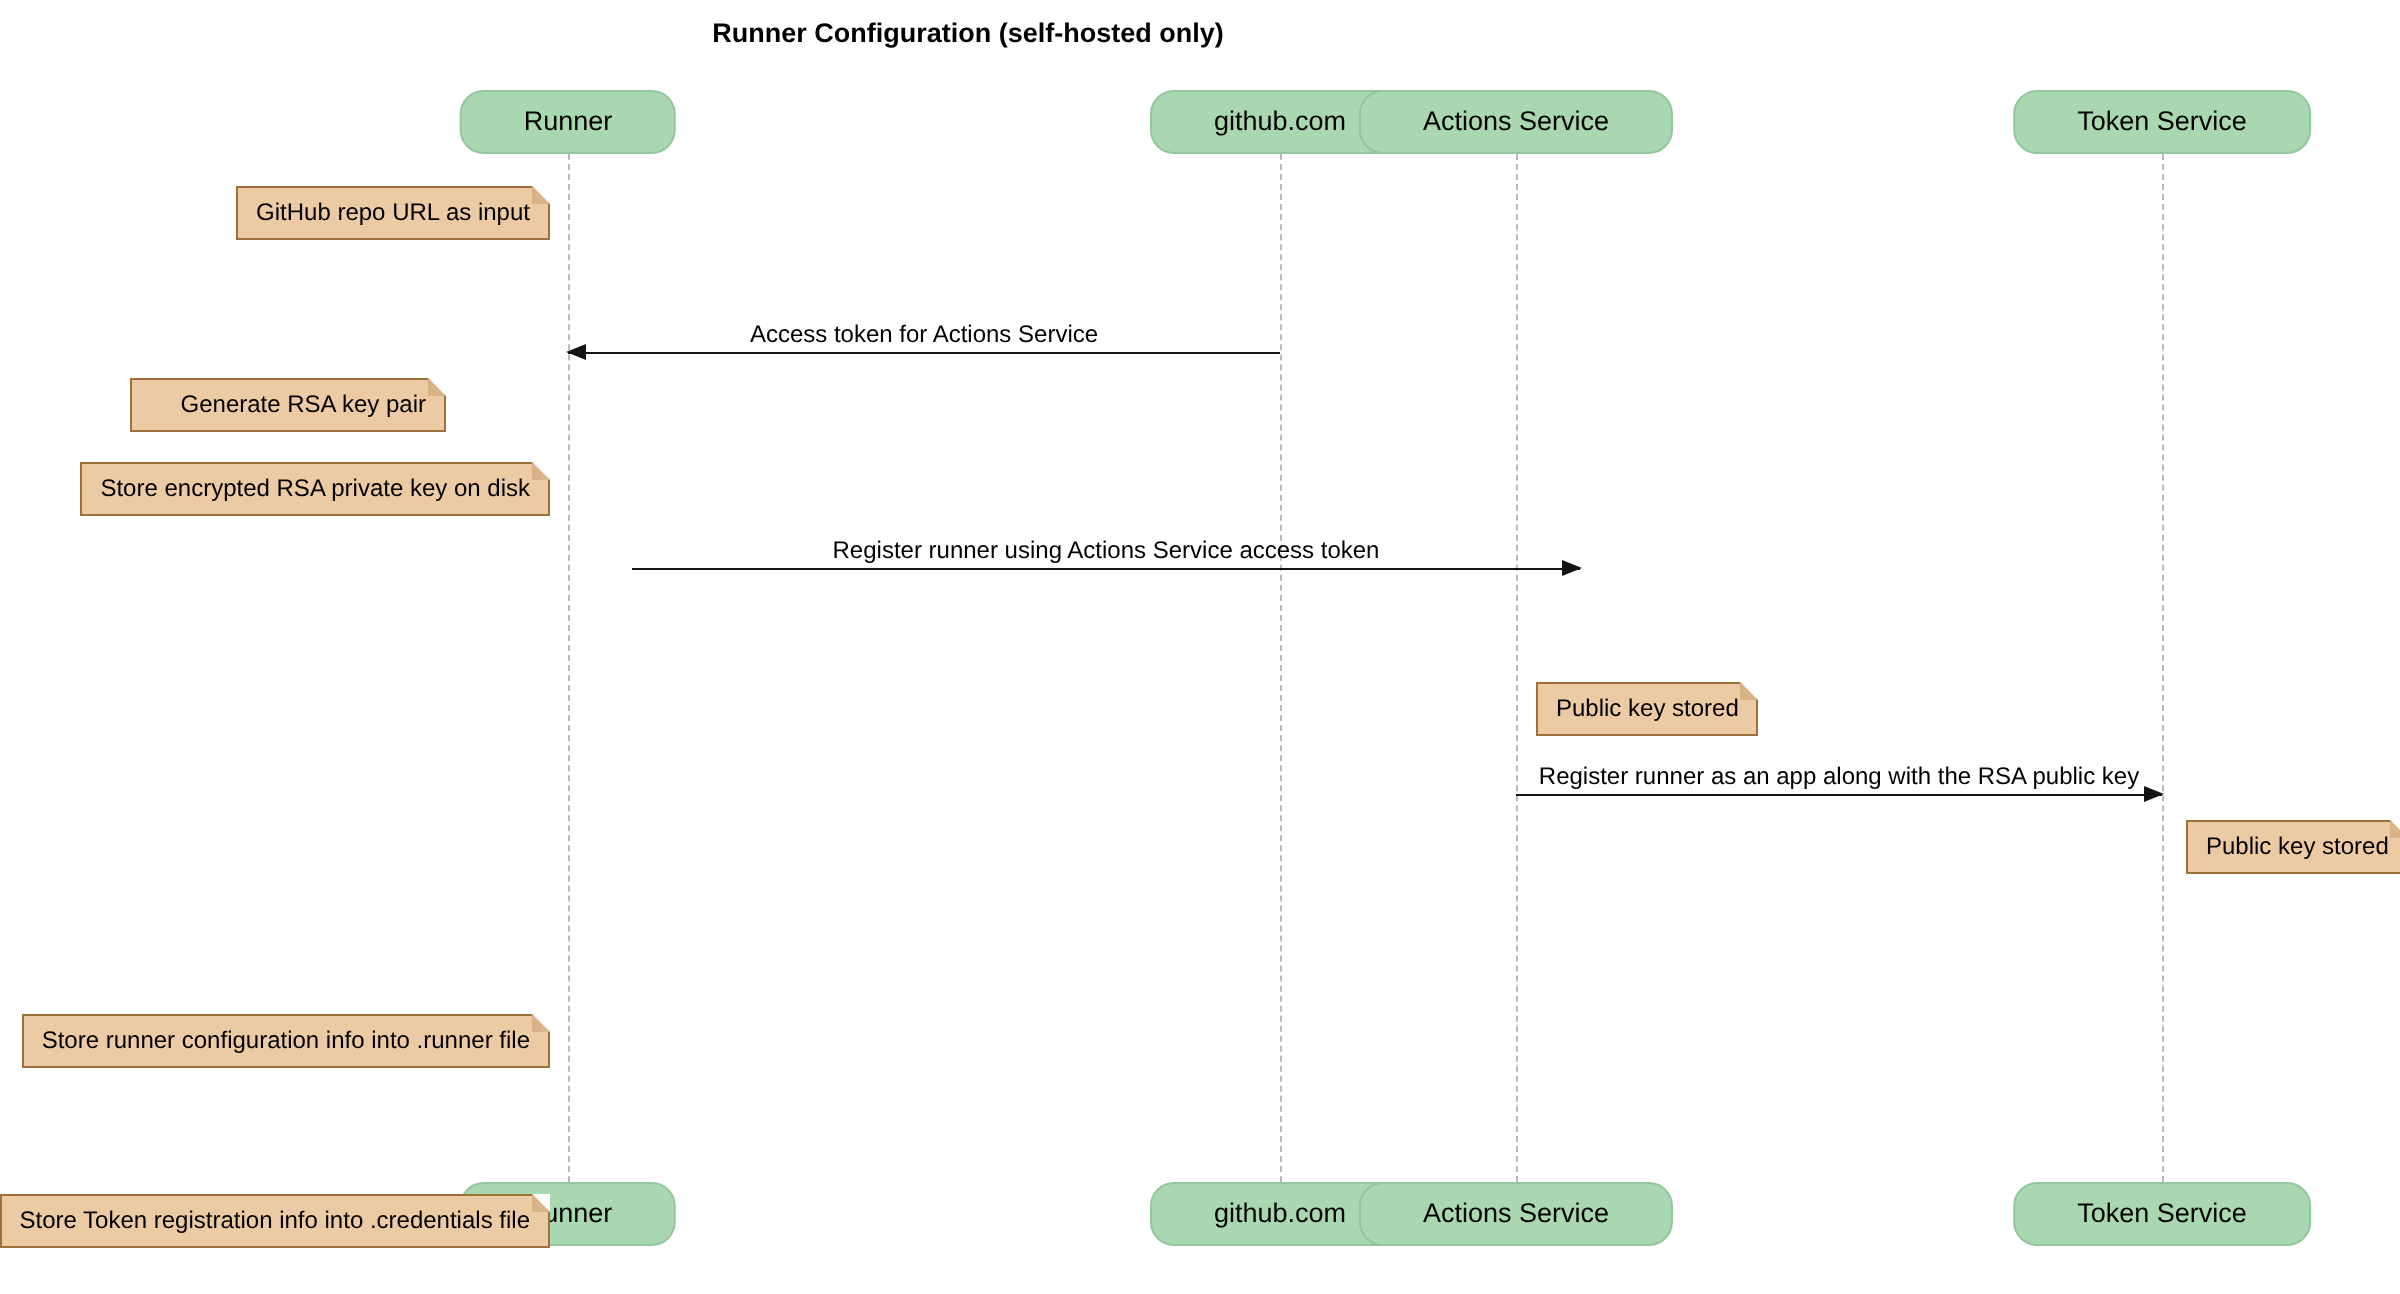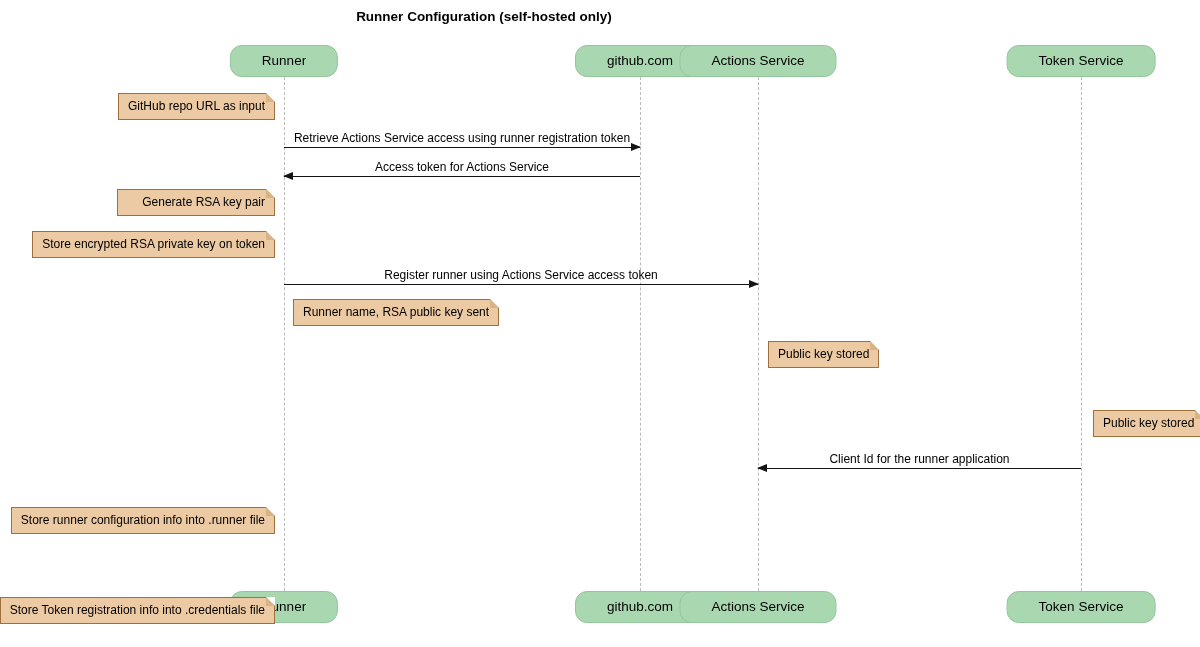--- a/index.html
+++ b/index.html
@@ -80,52 +80,45 @@
   <div class="participant" style="left:284px; top:45px;">Runner</div>
   <div class="participant" style="left:640px; top:45px;">github.com</div>
   <div class="participant" style="left:758px; top:45px;">Actions Service</div>
   <div class="participant" style="left:1081px; top:45px;">Token Service</div>
 
   <div class="participant" style="left:284px; top:591px;">Runner</div>
   <div class="participant" style="left:640px; top:591px;">github.com</div>
   <div class="participant" style="left:758px; top:591px;">Actions Service</div>
   <div class="participant" style="left:1081px; top:591px;">Token Service</div>
 
-  <div class="message" style="left:284px; top:131px; width:356px;">
-    <div class="msg-text">Retrieve Actions Service access using runner registration token</div>
-    <div class="msg-line">
-        <span class="arrowhead right"></span>
-      </div>
-  </div>
 
   <div class="message" style="left:284px; top:160px; width:356px;">
     <div class="msg-text">Access token for Actions Service</div>
     <div class="msg-line">
         <span class="arrowhead left"></span>
       </div>
   </div>
 
-  <div class="message" style="left:284px; top:268px; width:474px;">
+  <div class="message" style="left:284px; top:268px; width:474px;padding-left:32px;">
     <div class="msg-text">Register runner using Actions Service access token</div>
     <div class="msg-line">
         <span class="arrowhead right"></span>
       </div>
   </div>
 
-
-  <div class="message" style="left:758px; top:452px; width:323px;">
-    <div class="msg-text">Client Id for the runner application</div>
+  <div class="message" style="left:758px; top:381px; width:323px;">
+    <div class="msg-text">Register runner as an app along with the RSA public key</div>
     <div class="msg-line">
-        <span class="arrowhead left"></span>
+        <span class="arrowhead right"></span>
       </div>
   </div>
 
 
+
   <div class="note" style="right:925px; top:93px;">GitHub repo URL as input</div>
-  <div class="note" style="right:925px; top:189px;padding-left:24px;">Generate RSA key pair</div>
-  <div class="note" style="right:925px; top:231px;">Store encrypted RSA private key on token</div>
-  <div class="note" style="left:293px; top:299px;">Runner name, RSA public key sent</div>
+  <div class="note" style="right:977px; top:189px;padding-left:24px;">Generate RSA key pair</div>
+  <div class="note" style="right:925px; top:231px;">Store encrypted RSA private key on disk</div>
   <div class="note" style="left:768px; top:341px;">Public key stored</div>
   <div class="note" style="left:1093px; top:410px;">Public key stored</div>
   <div class="note" style="right:925px; top:507px;text-align:center;">Store runner configuration info into .runner file</div>
   <div class="note" style="right:925px; top:549px;margin-top:48px;">Store Token registration info into .credentials file</div>
 
 </div>
 
 </body></html>

